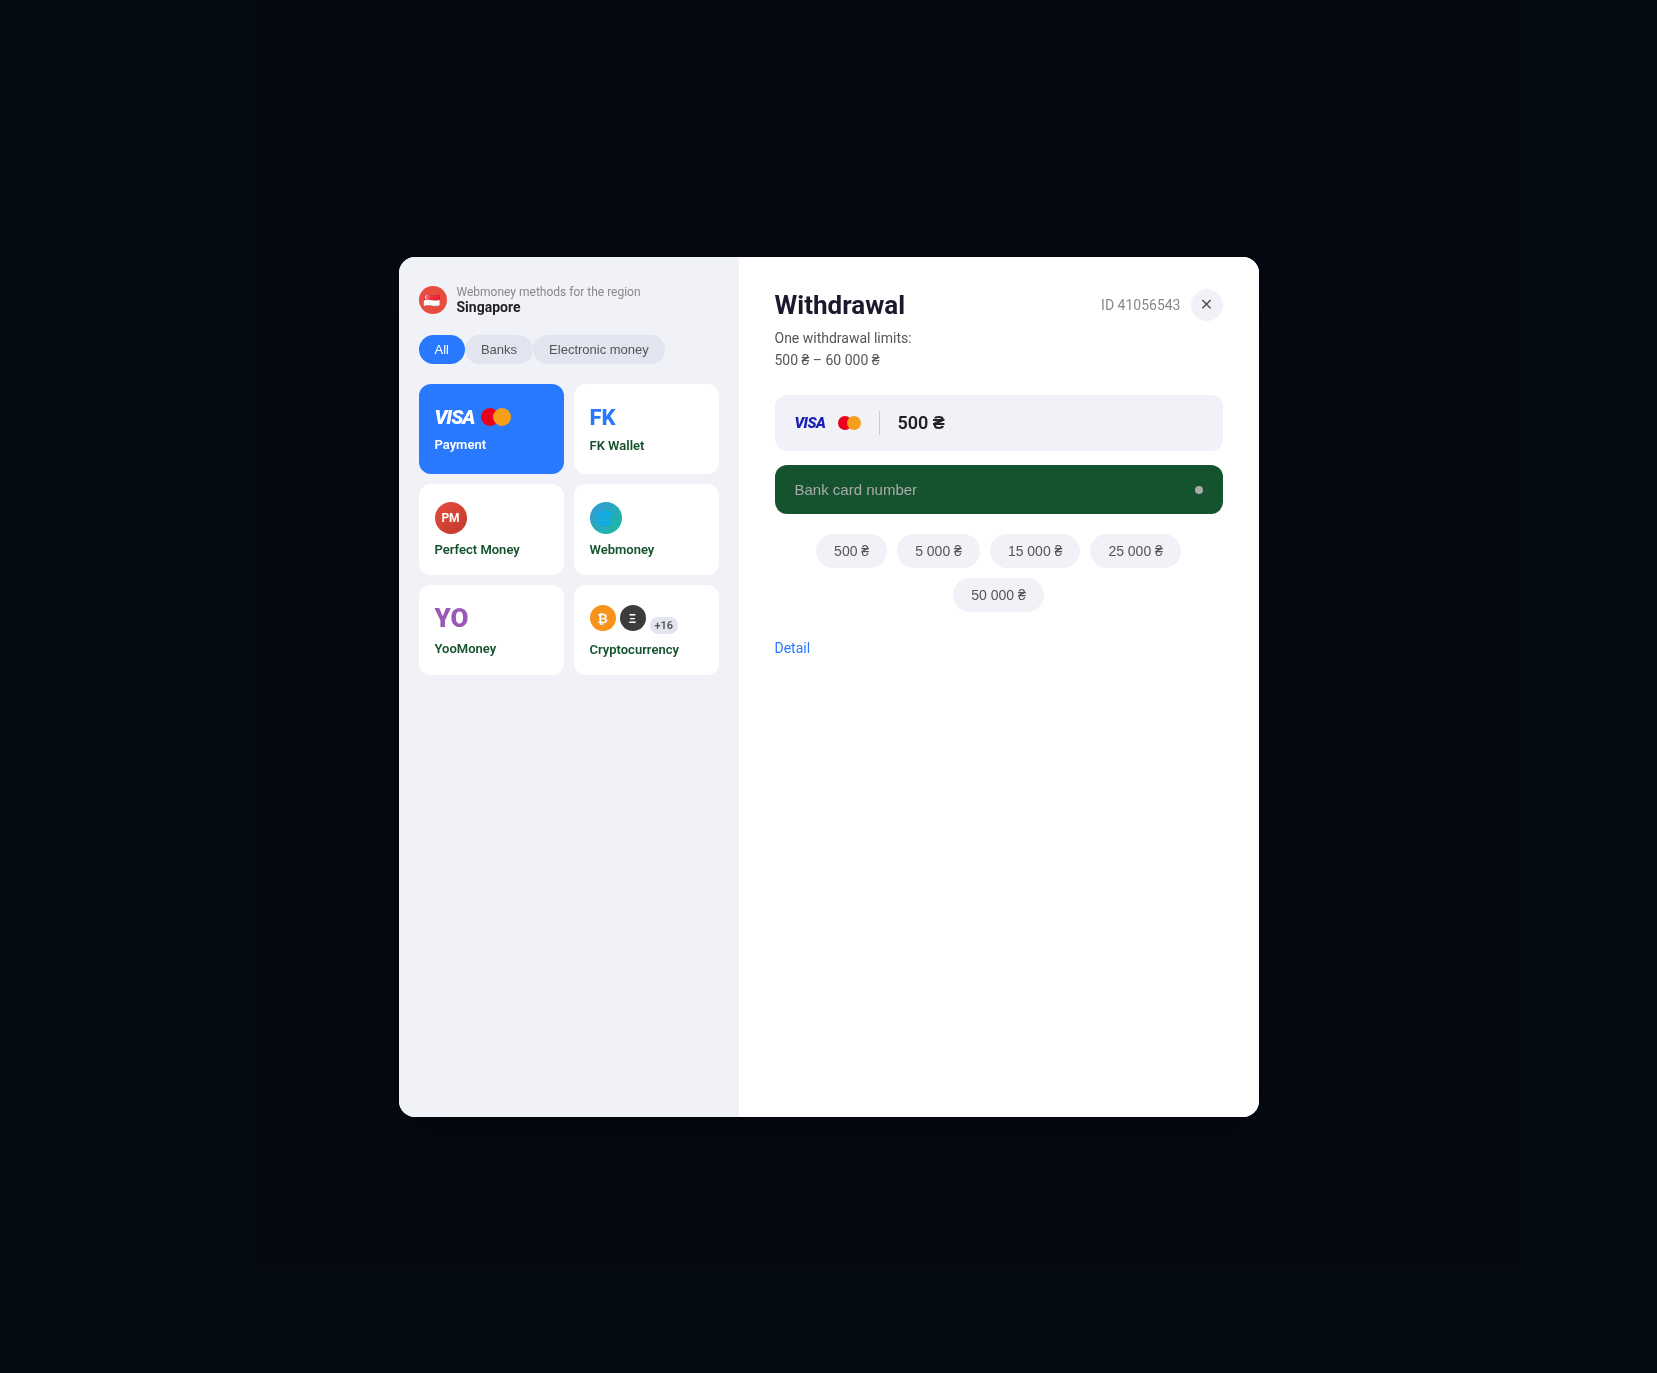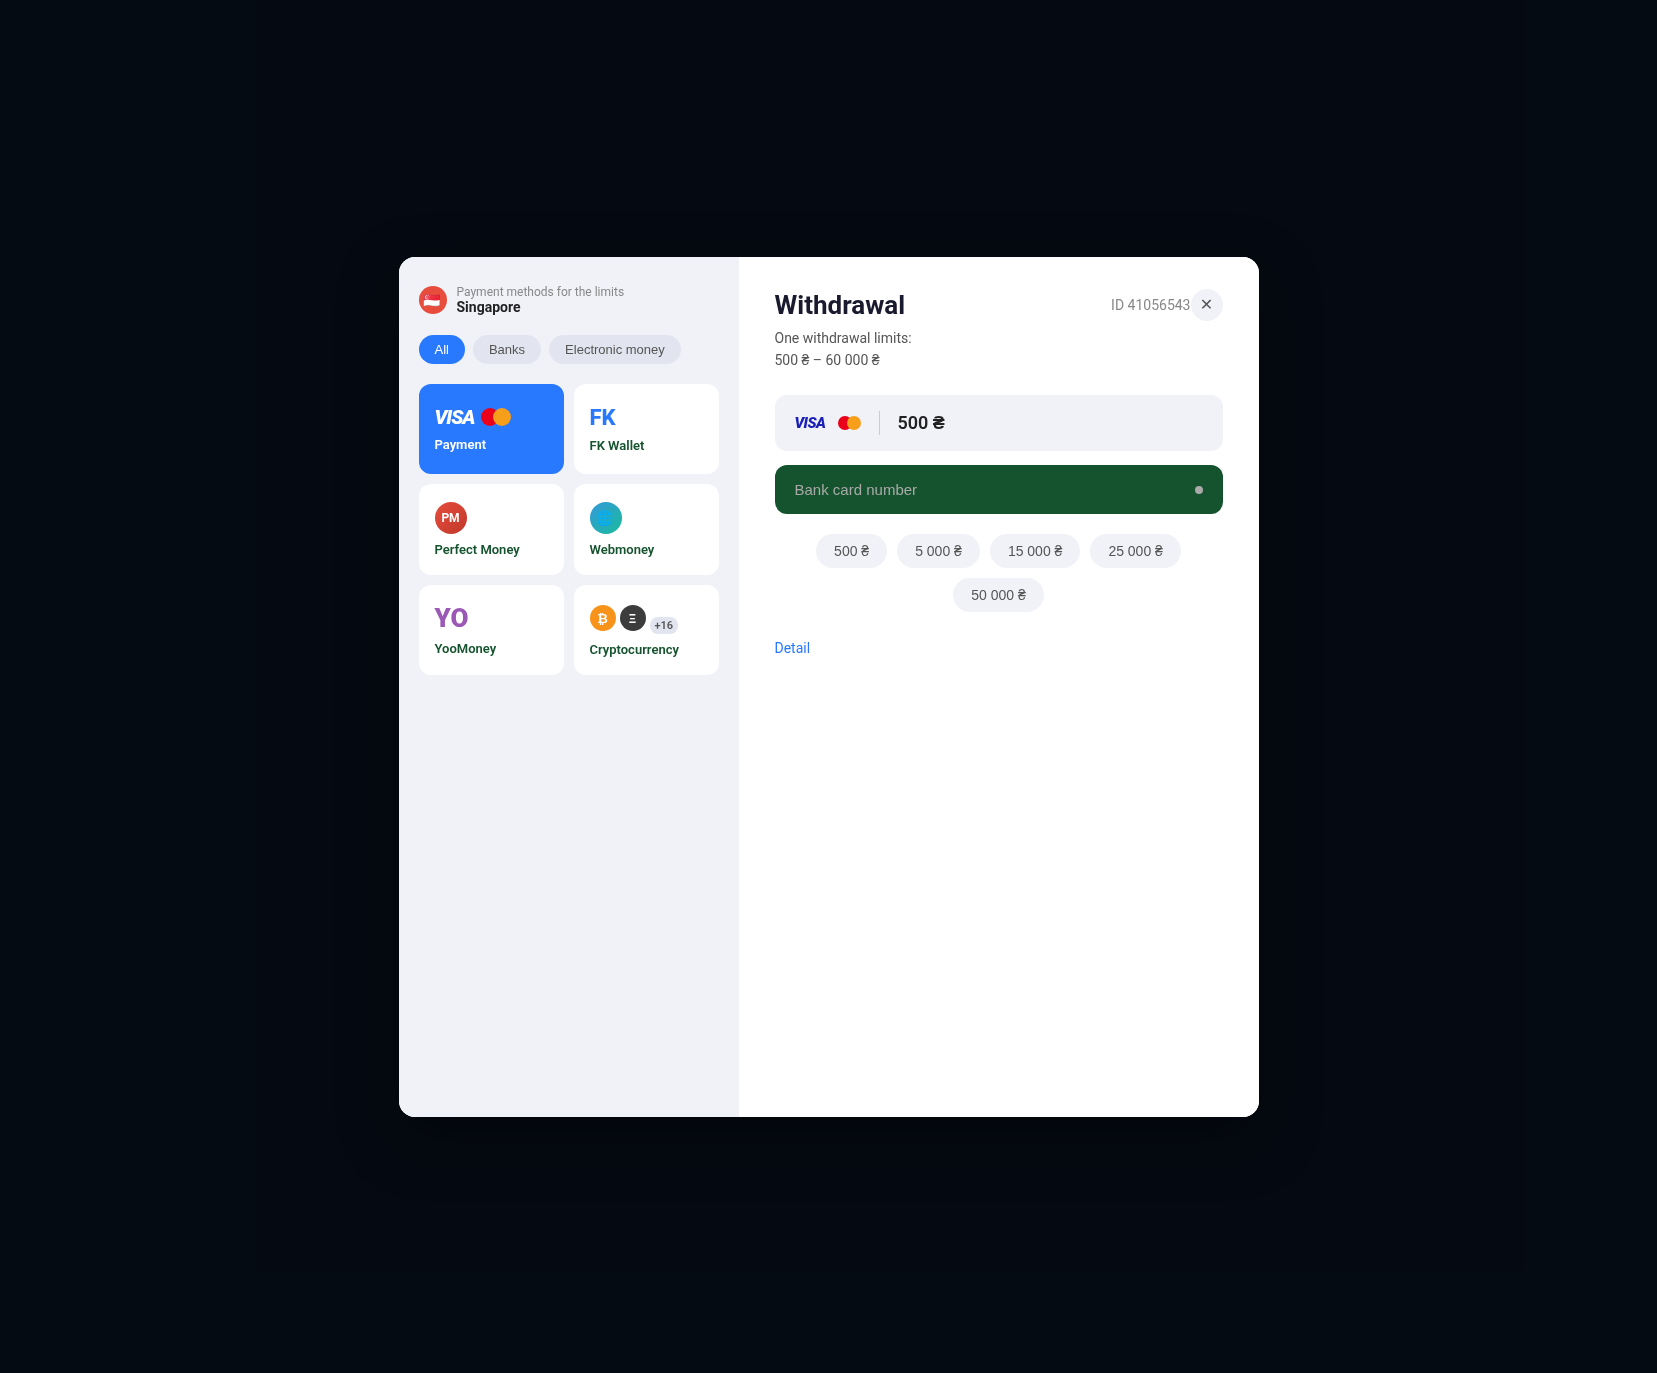--- a/index.html
+++ b/index.html
@@ -66,21 +66,20 @@
       font-size: 12px;
       color: #888;
     }
     .region-name {
       font-size: 14px;
       font-weight: 700;
       color: #222;
     }
     .filter-tabs {
       display: flex;
-      gap: 8px;
       margin-bottom: 20px;
     }
     .filter-tab {
       padding: 7px 16px;
       border-radius: 20px;
       font-size: 13px;
       cursor: pointer;
       border: none;
       background: #e2e5ef;
       color: #555;
@@ -223,20 +222,21 @@
       margin-bottom: 6px;
     }
     .withdrawal-title {
       font-size: 26px;
       font-weight: 700;
       color: #1a1a2e;
     }
     .withdrawal-id-area {
       display: flex;
       align-items: center;
+      gap: 10px;
     }
     .withdrawal-id {
       font-size: 14px;
       color: #888;
     }
     .close-btn {
       width: 32px;
       height: 32px;
       border-radius: 50%;
       border: none;
@@ -358,21 +358,21 @@
 </head>
 <body>
 
 <div class="backdrop">
   <div class="modal">
 
     <div class="left-panel">
       <div class="region-header">
         <div class="region-flag">🇸🇬</div>
         <div class="region-text">
-          <span class="region-label">Payment methods for the limits</span>
+          <span class="region-label">Webmoney methods for the region</span>
           <span class="region-name">Singapore</span>
         </div>
       </div>
 
       <div class="filter-tabs">
         <button class="filter-tab active">All</button>
         <button class="filter-tab">Banks</button>
         <button class="filter-tab">Electronic money</button>
       </div>
 

